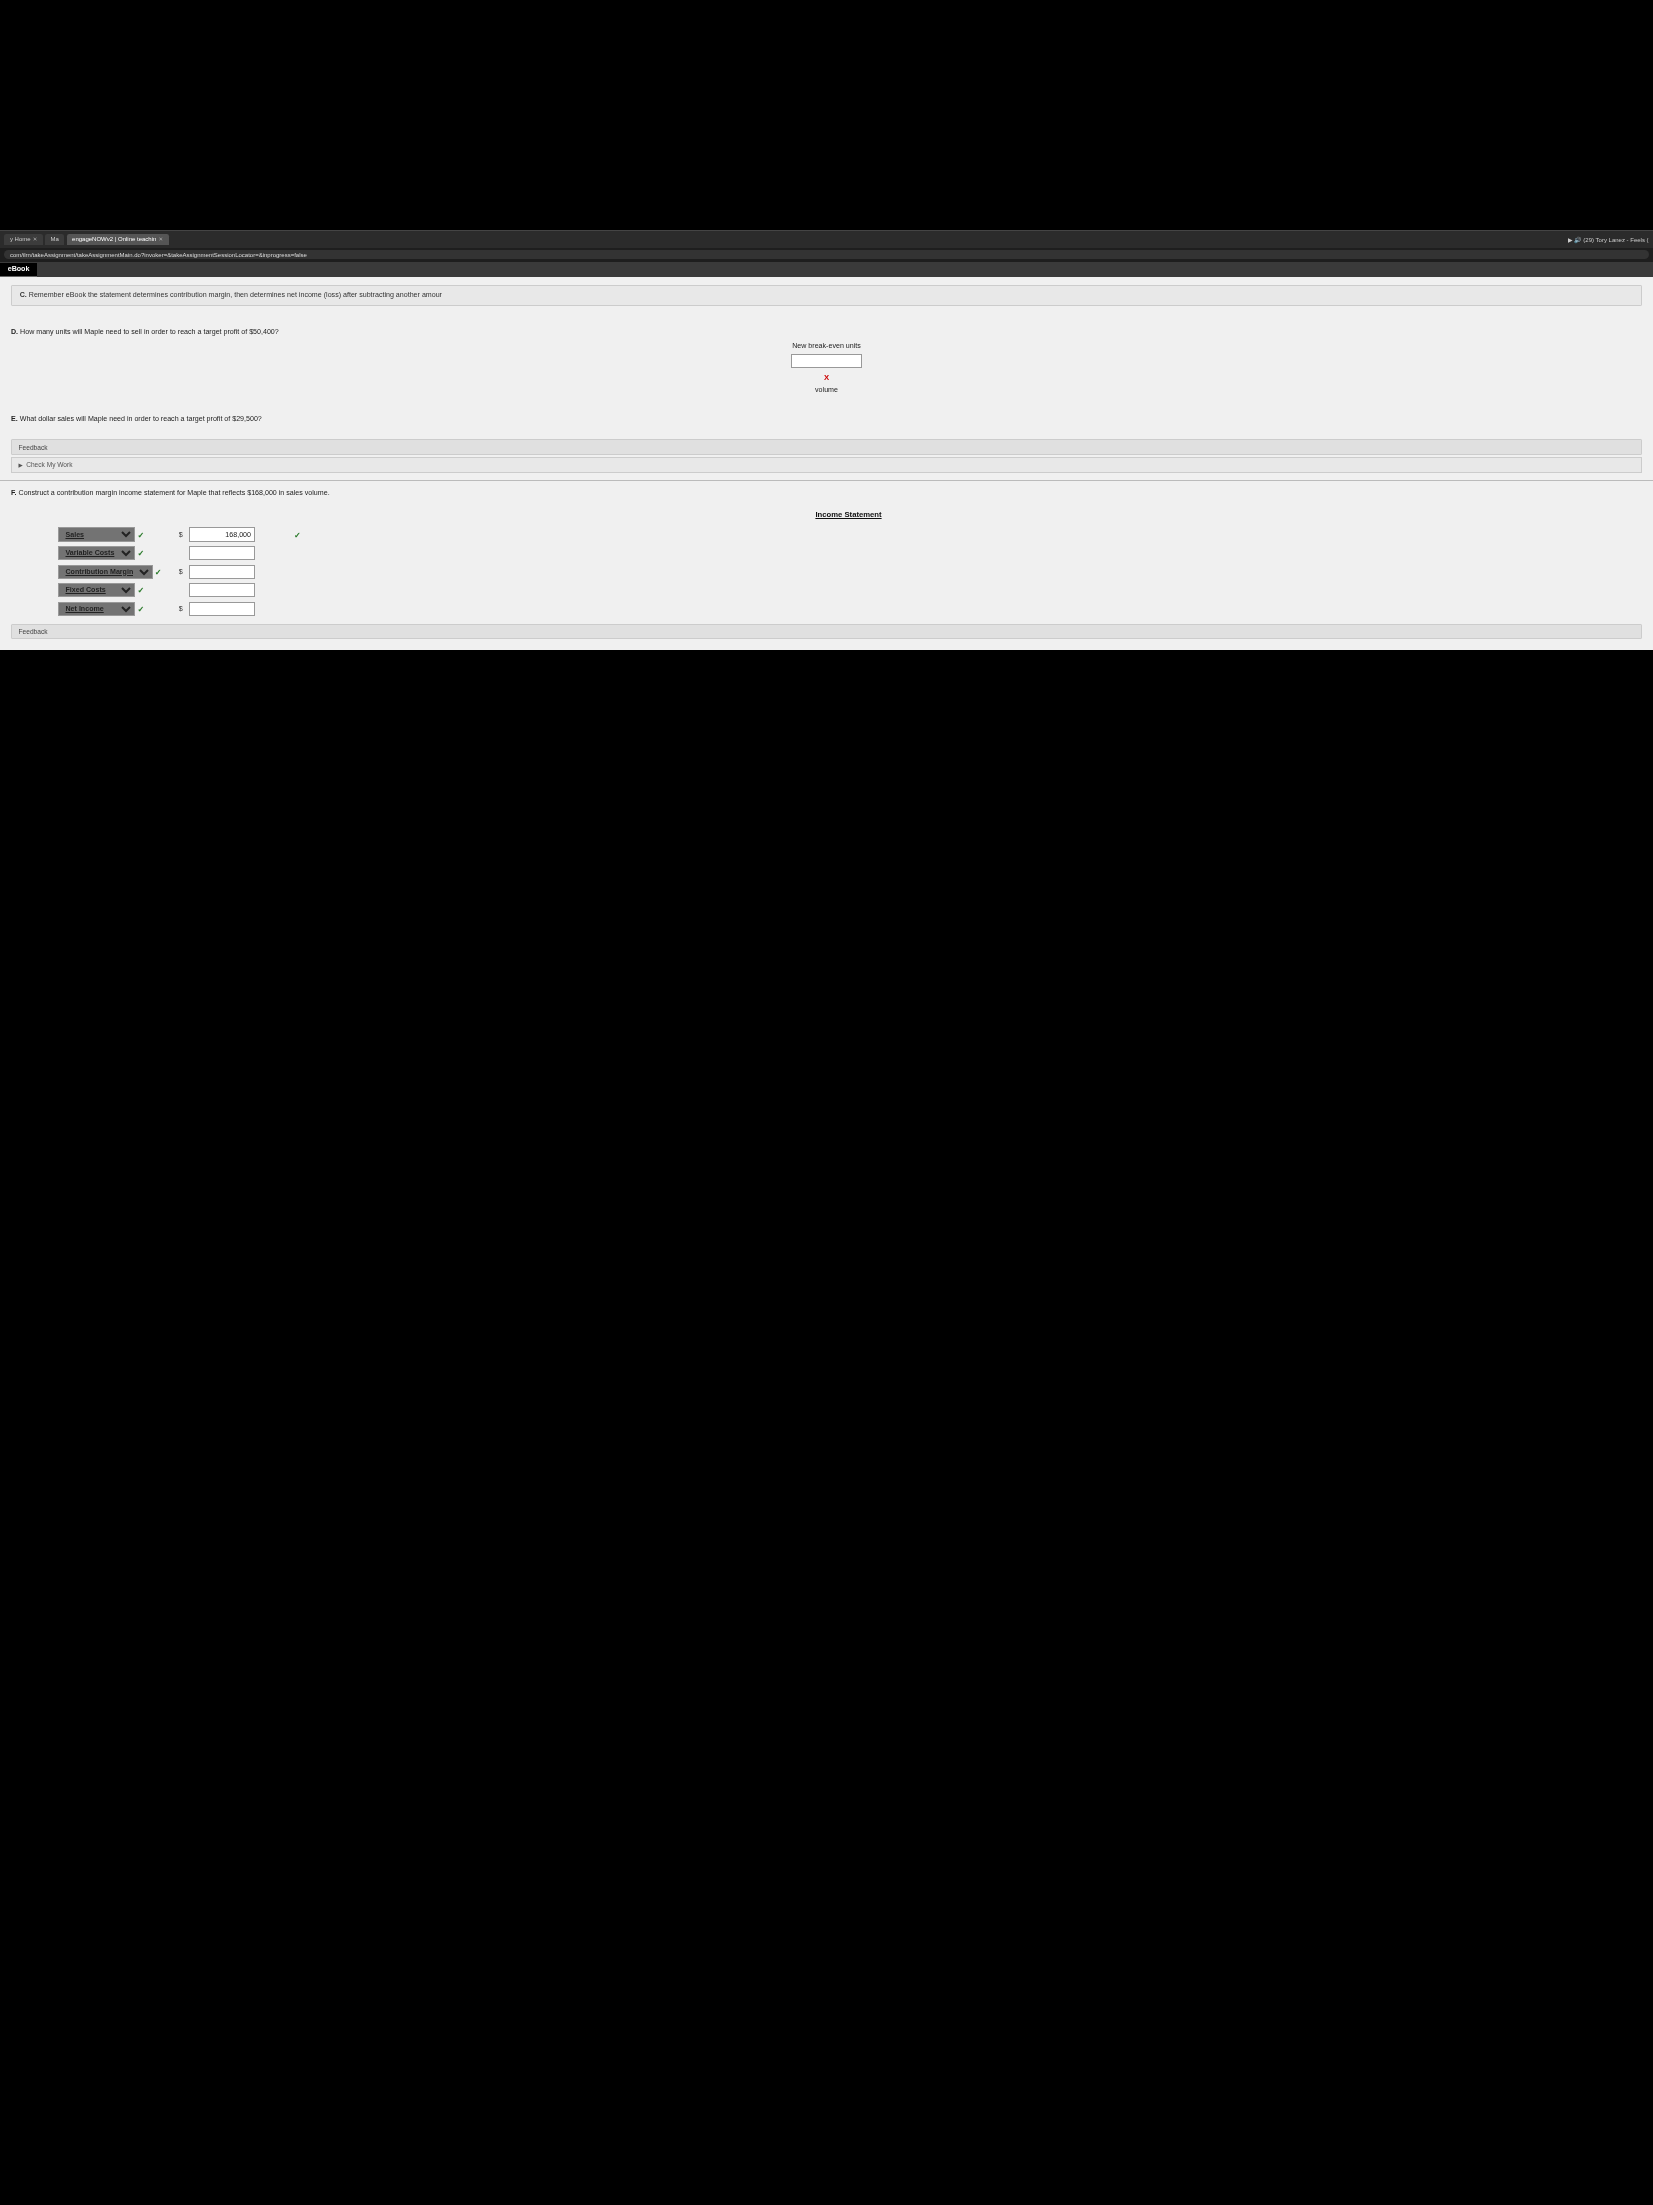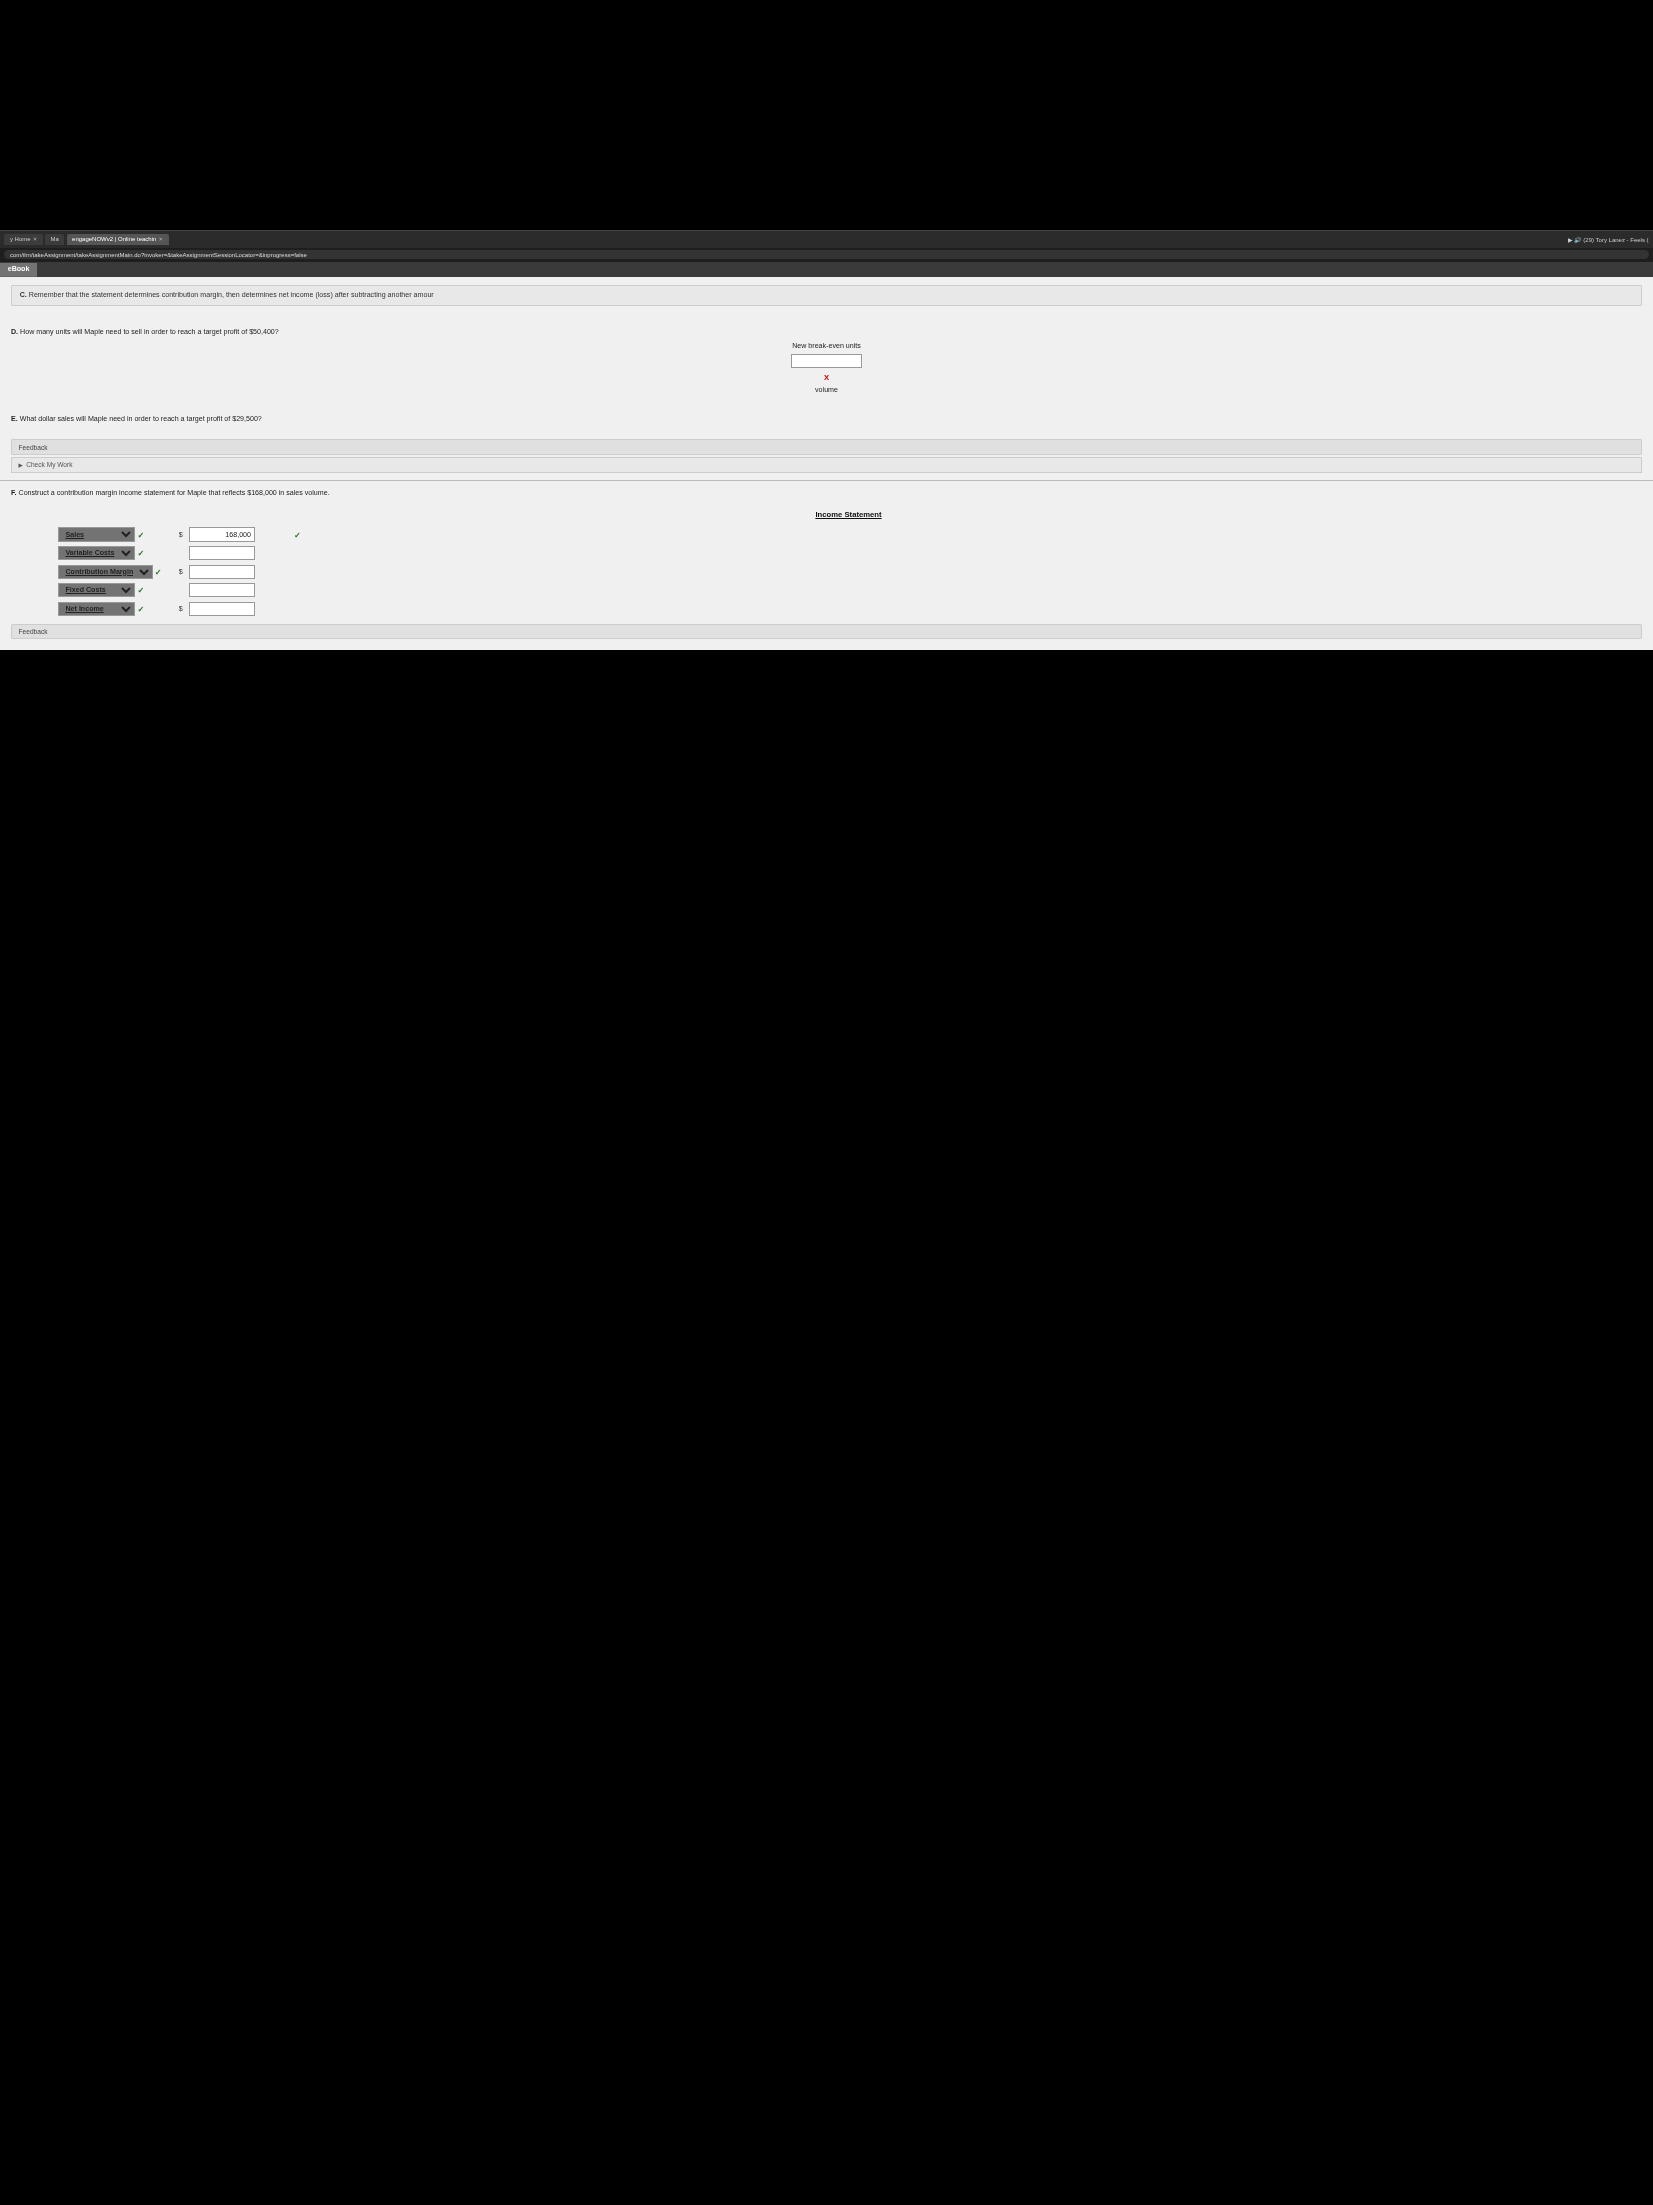--- a/index.html
+++ b/index.html
@@ -78,21 +78,21 @@
     }
 
     .media-controls {
       color: #ccc;
       font-size: 6px;
       white-space: nowrap;
     }
 
     
     .ebook-tab {
-      background: #737373;
+      background: #000000;
       color: #fff;
       padding: 2.7px 7.7px;
       font-size: 7.1px;
       font-weight: bold;
       border-bottom: 1.1px solid #666;
       display: inline-block;
     }
 
     
     .main-content {
@@ -338,21 +338,21 @@
 
 <div style="background:#3a3a3a; padding: 1.1px 0 0 0;">
   <div class="ebook-tab">eBook</div>
 </div>
 
 <div class="main-content">
 
   <div class="content-section">
     <div class="hint-box">
       <span style="font-weight:bold;">C.</span>
-      <span>Remember that the statement determines contribution margin, then determines net income (loss) after subtracting another amour</span>
+      <span>Remember eBook the statement determines contribution margin, then determines net income (loss) after subtracting another amour</span>
     </div>
   </div>
 
   <div class="section-divider"></div>
 
   <div class="content-section">
     <div class="question-text">
       <span style="font-weight:bold;">D.</span>
       <span>How many units will Maple need to sell in order to reach a target profit of $50,400?</span>
     </div>

